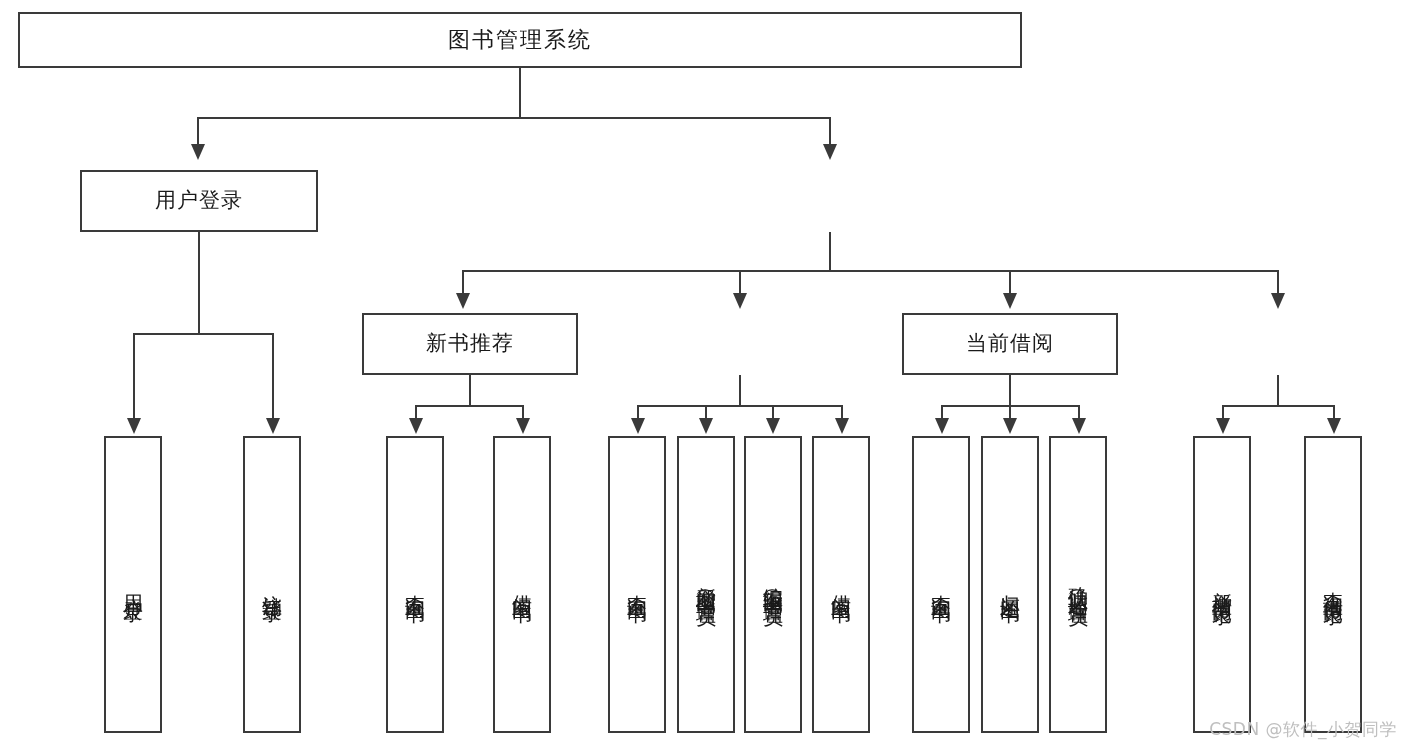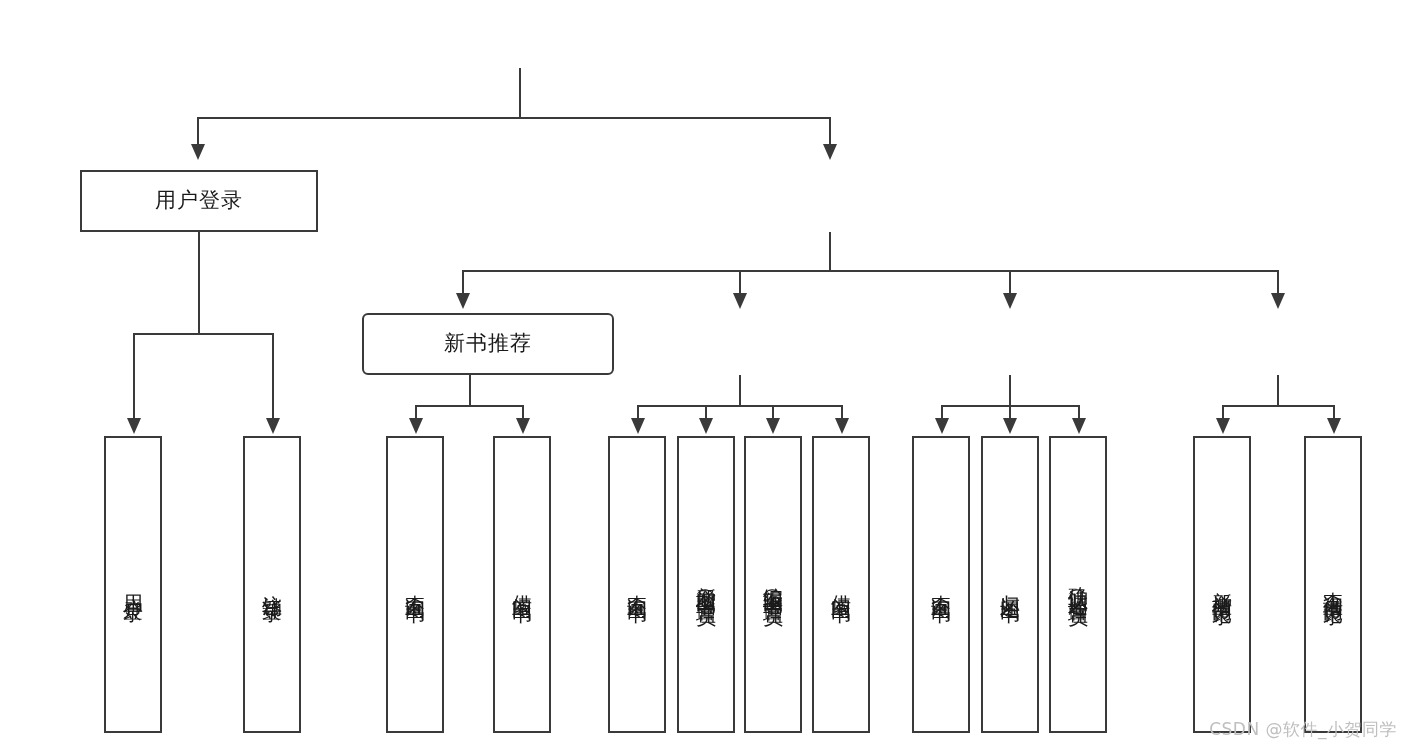--- a/index.html
+++ b/index.html
@@ -86,20 +86,21 @@
     user-select: none;
     pointer-events: none;
     margin-top: 32px;
   }
 </style>
 </head>
 <body>
 
 <div id="canvas">
 
+  <div class="node root" style="left:18px; top:12px; width:1004px; height:56px;">图书管理系统</div>
 
   <div class="vline" style="left:519px; top:68px; height:50px;"></div>
 
   <div class="hline" style="left:197px; top:117px; width:634px;"></div>
 
   <div class="vline" style="left:197px; top:117px; height:28px;"></div>
   <div class="arrow" style="left:191px; top:144px;"></div>
 
   <div class="vline" style="left:829px; top:117px; height:28px;"></div>
   <div class="arrow" style="left:823px; top:144px;"></div>
@@ -118,21 +119,22 @@
   <div class="hline" style="left:462px; top:270px; width:817px;"></div>
   <div class="vline" style="left:462px; top:270px; height:24px;"></div>
   <div class="arrow" style="left:456px; top:293px;"></div>
   <div class="vline" style="left:739px; top:270px; height:24px;"></div>
   <div class="arrow" style="left:733px; top:293px;"></div>
   <div class="vline" style="left:1009px; top:270px; height:24px;"></div>
   <div class="arrow" style="left:1003px; top:293px;"></div>
   <div class="vline" style="left:1277px; top:270px; height:24px;"></div>
   <div class="arrow" style="left:1271px; top:293px;"></div>
 
-  <div class="node horiz" style="left:362px; top:313px; width:252px; height:62px;border-radius:6px;">新书推荐</div>
+  <div class="node horiz" style="left:362px; top:313px; width:216px; height:62px;">新书推荐</div>
+  <div class="node horiz" style="left:902px; top:313px; width:216px; height:62px;">当前借阅</div>
 
   <div class="vline" style="left:469px; top:375px; height:31px;"></div>
   <div class="hline" style="left:415px; top:405px; width:108px;"></div>
   <div class="vline" style="left:415px; top:405px; height:14px;"></div>
   <div class="arrow" style="left:409px; top:418px;"></div>
   <div class="vline" style="left:522px; top:405px; height:14px;"></div>
   <div class="arrow" style="left:516px; top:418px;"></div>
 
   <div class="vline" style="left:739px; top:375px; height:31px;"></div>
   <div class="hline" style="left:637px; top:405px; width:205px;"></div>

